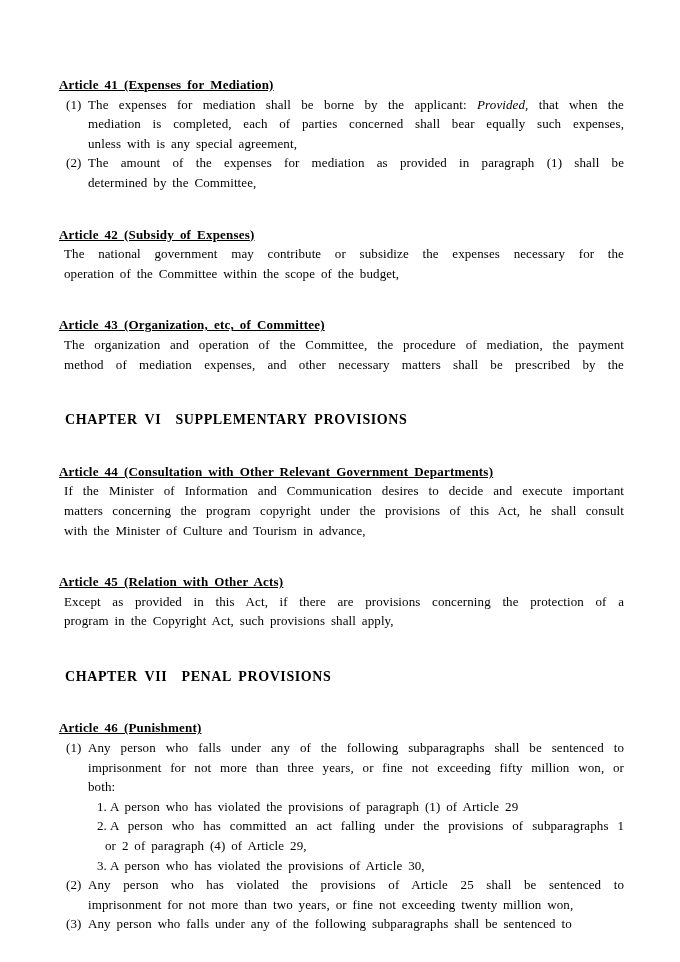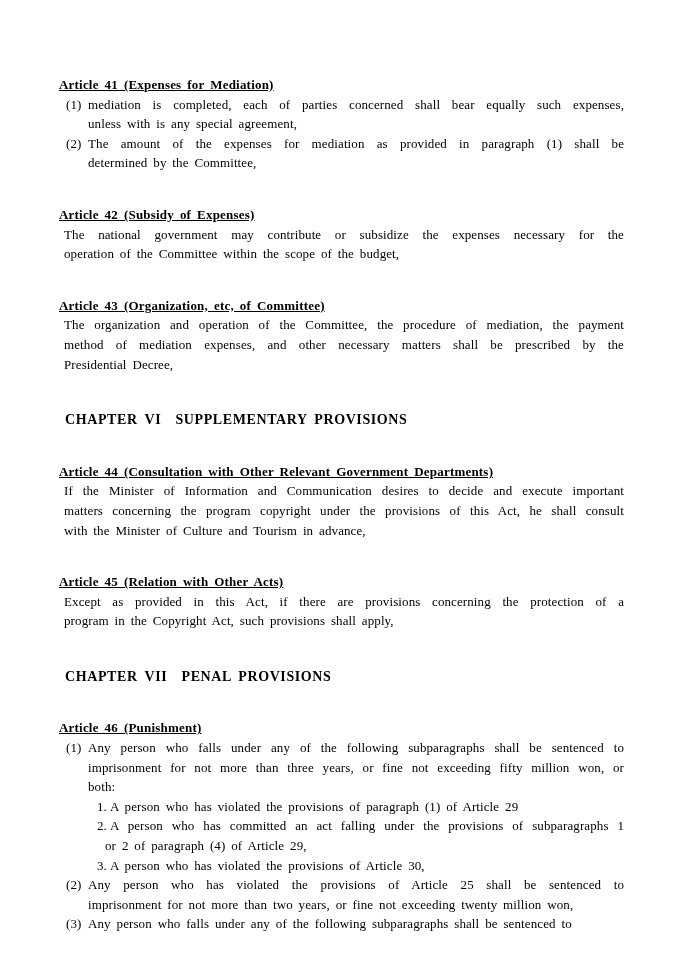--- a/index.html
+++ b/index.html
@@ -57,20 +57,21 @@
   .line.last { text-align-last: left; }
 </style>
 </head>
 <body>
 
 <div class="page">
     <section class="article-block">
       <h2 class="article-title">Article 41 (Expenses for Mediation)</h2>
       <div class="item numbered">
         <span class="marker">(1)</span>
+        <div class="line">The expenses for mediation shall be borne by the applicant: <i>Provided,</i> that when the</div>
         <div class="line">mediation is completed, each of parties concerned shall bear equally such expenses,</div>
         <div class="line last">unless with is any special agreement,</div>
       </div>
       <div class="item numbered">
         <span class="marker">(2)</span>
         <div class="line">The amount of the expenses for mediation as provided in paragraph (1) shall be</div>
         <div class="line last">determined by the Committee,</div>
       </div>
     </section>
     <section class="article-block">
@@ -78,21 +79,20 @@
       <div class="item plain">
         <div class="line">The national government may contribute or subsidize the expenses necessary for the</div>
         <div class="line last">operation of the Committee within the scope of the budget,</div>
       </div>
     </section>
     <section class="article-block">
       <h2 class="article-title">Article 43 (Organization, etc, of Committee)</h2>
       <div class="item plain">
         <div class="line">The organization and operation of the Committee, the procedure of mediation, the payment</div>
         <div class="line">method of mediation expenses, and other necessary matters shall be prescribed by the</div>
-        <div class="line last">Presidential Decree,</div>
       </div>
     </section>
     <div class="chapter-heading">CHAPTER VI  SUPPLEMENTARY PROVISIONS</div>
     <section class="article-block">
       <h2 class="article-title">Article 44 (Consultation with Other Relevant Government Departments)</h2>
       <div class="item plain">
         <div class="line">If the Minister of Information and Communication desires to decide and execute important</div>
         <div class="line">matters concerning the program copyright under the provisions of this Act, he shall consult</div>
         <div class="line last">with the Minister of Culture and Tourism in advance,</div>
       </div>

